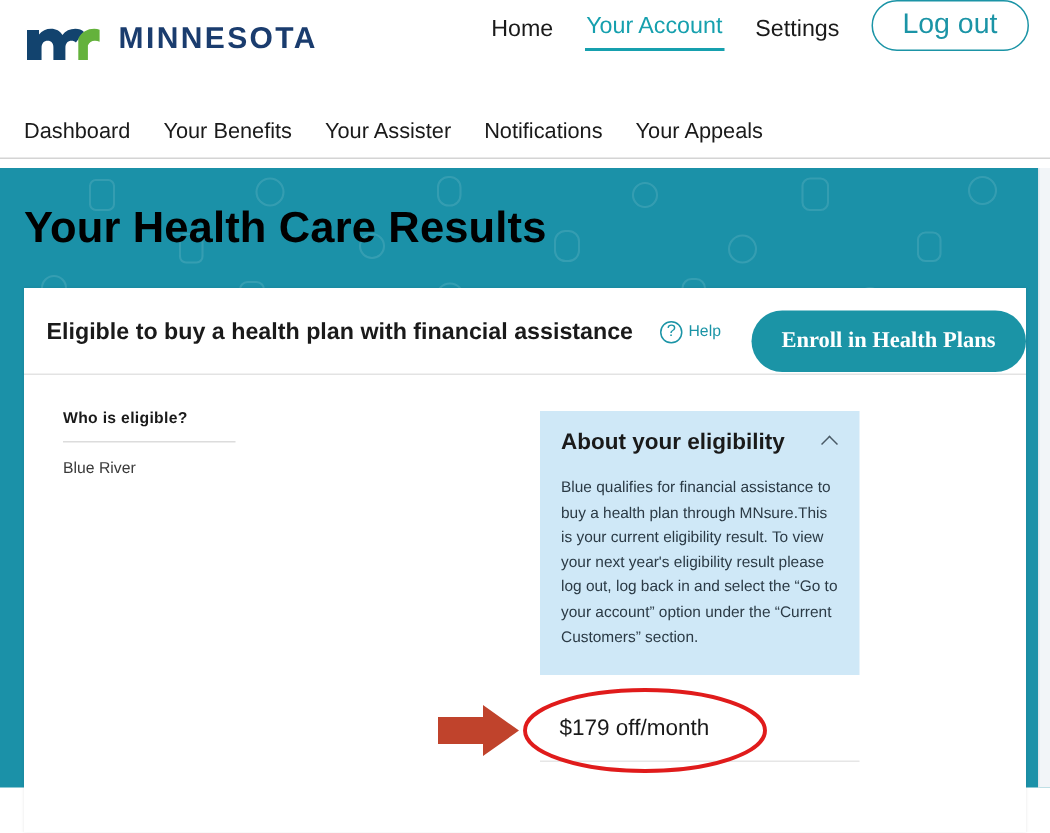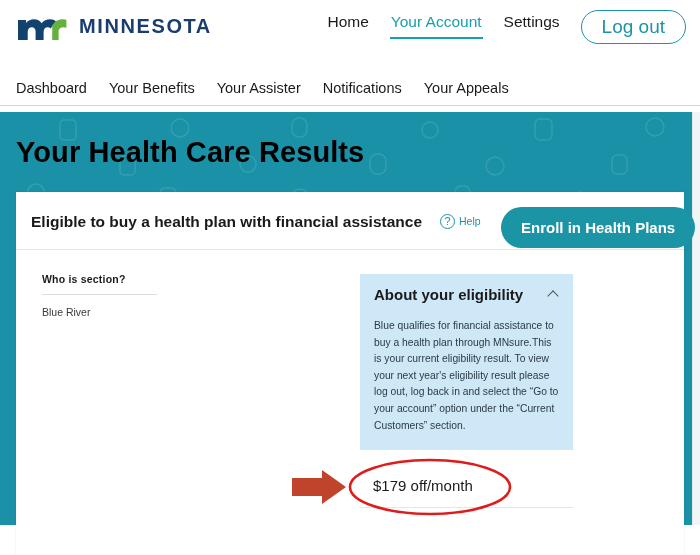--- a/index.html
+++ b/index.html
@@ -43,23 +43,23 @@
     font-size: 20px;
     font-weight: bold;
     letter-spacing: 1.6px;
     color: #1a3c6e;
     text-transform: uppercase;
     line-height: 1;
   }
 
   .top-nav {
     position: absolute;
-    right: 14px; top: 10px;
+    right: 14px; top: 0;
     display: flex;
-    align-items: flex-start;
+    align-items: flex-end;
     gap: 20px;
   }
 
   .top-nav-link {
     font-size: 15.5px;
     color: #1a1a1a;
     text-decoration: none;
     line-height: 1;
     padding: 4px 1px 7px 1px;
     white-space: nowrap;
@@ -188,21 +188,21 @@
     position: absolute;
     left: 485px; top: 15px;
     background: #1b94a6;
     color: #ffffff;
     border: none;
     border-radius: 26px;
     padding: 0 20px;
     height: 41px;
     font-size: 15px;
     font-weight: bold;
-    font-family: Liberation Sans, sans-serif;
+    font-family: Liberation Serif, serif;
     cursor: pointer;
     white-space: nowrap;
   }
 
   
   .who-col {
     position: absolute;
     left: 26px; top: 82px;
     width: 115px;
   }
@@ -375,21 +375,21 @@
 
       <div class="help-wrap">
         <div class="help-icon">?</div>
         <span class="help-label">Help</span>
       </div>
 
       <button class="enroll-btn">Enroll in Health Plans</button>
     </div>
 
     <div class="who-col">
-      <div class="who-title">Who is section?</div>
+      <div class="who-title">Who is eligible?</div>
       <div class="who-name">Blue River</div>
     </div>
 
     <div class="info-panel">
       <div class="info-panel-head">
         <span class="info-panel-title">About your eligibility</span>
         <span class="chevron-up"></span>
       </div>
       <div class="info-panel-body">Blue qualifies for financial assistance to buy a health plan through MNsure.This is your current eligibility result. To view your next year's eligibility result please log out, log back in and select the “Go to your account” option under the “Current Customers” section.</div>
     </div>

